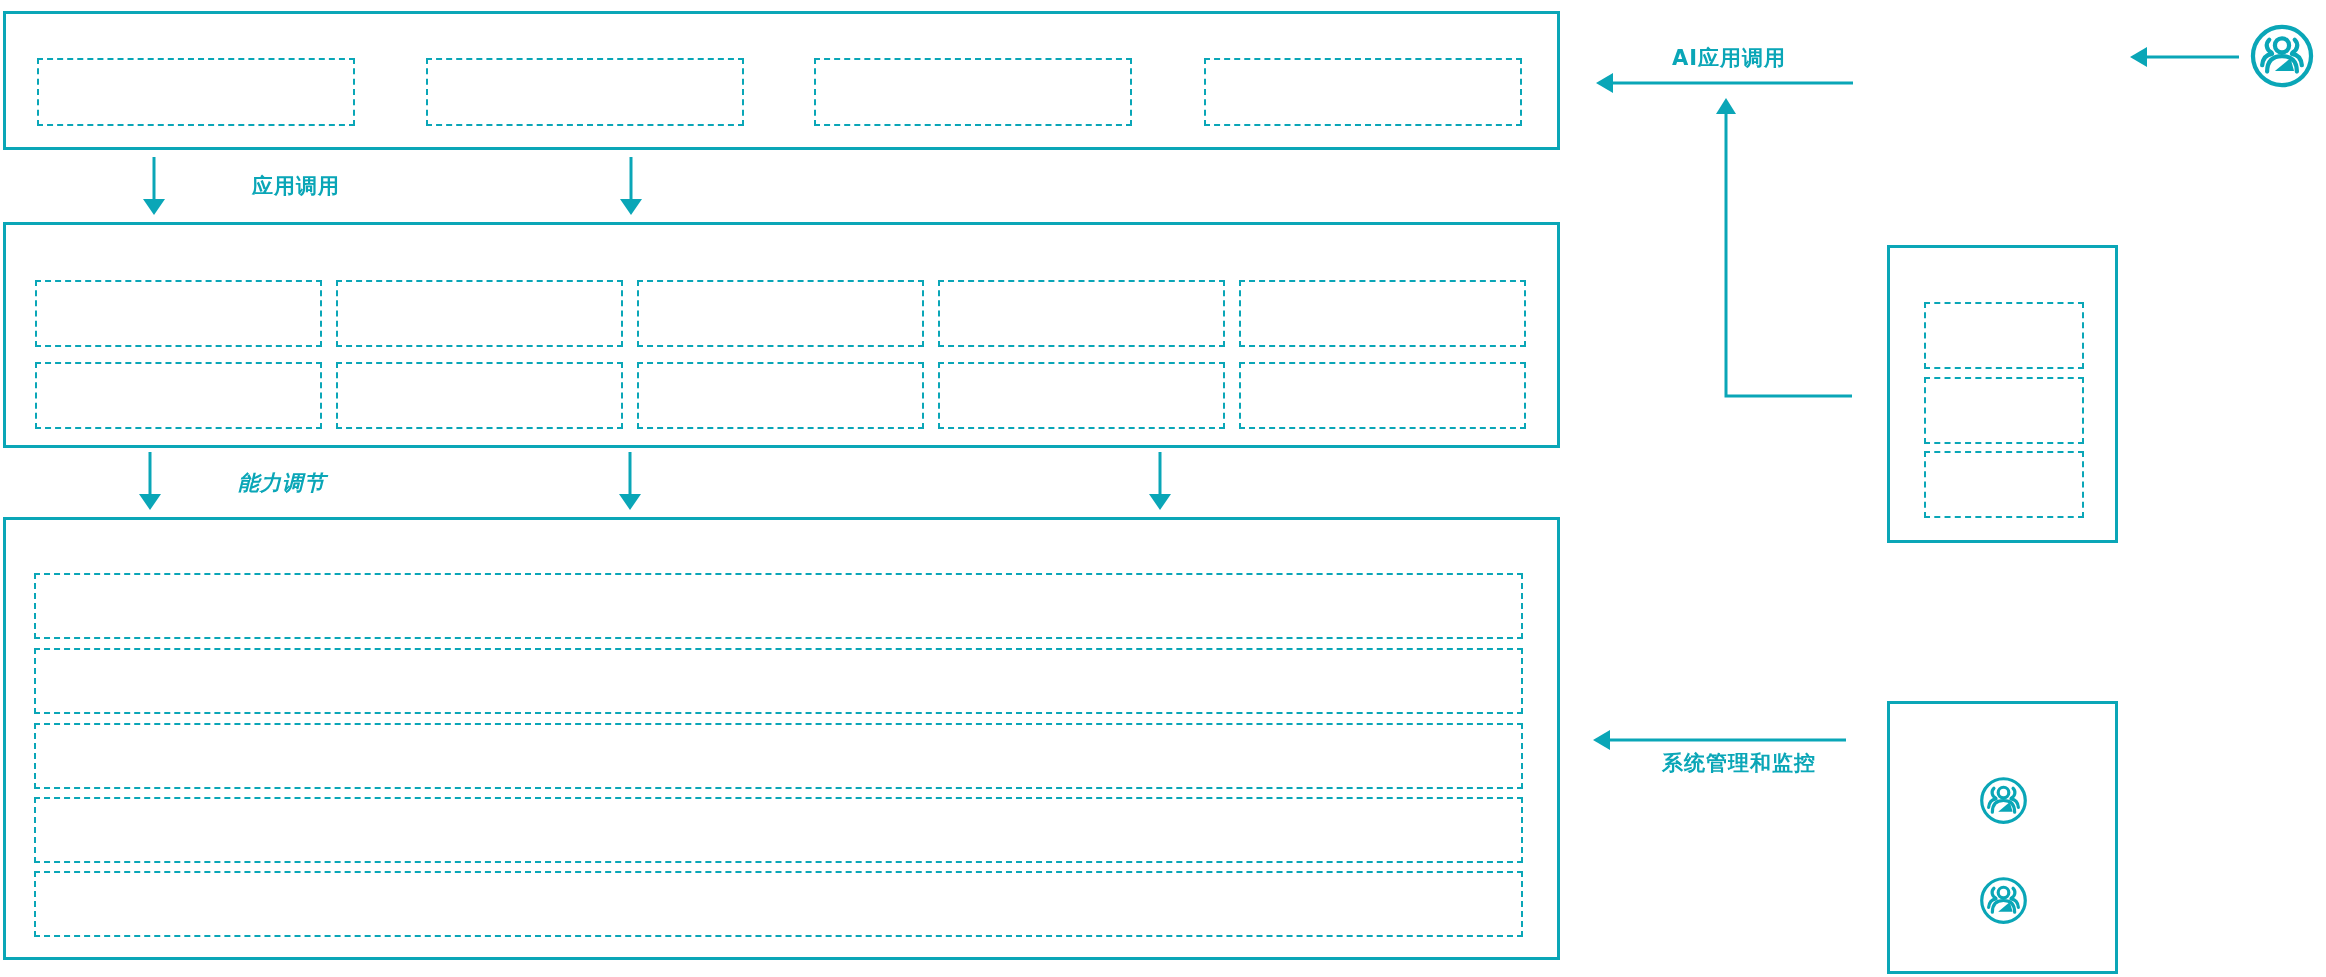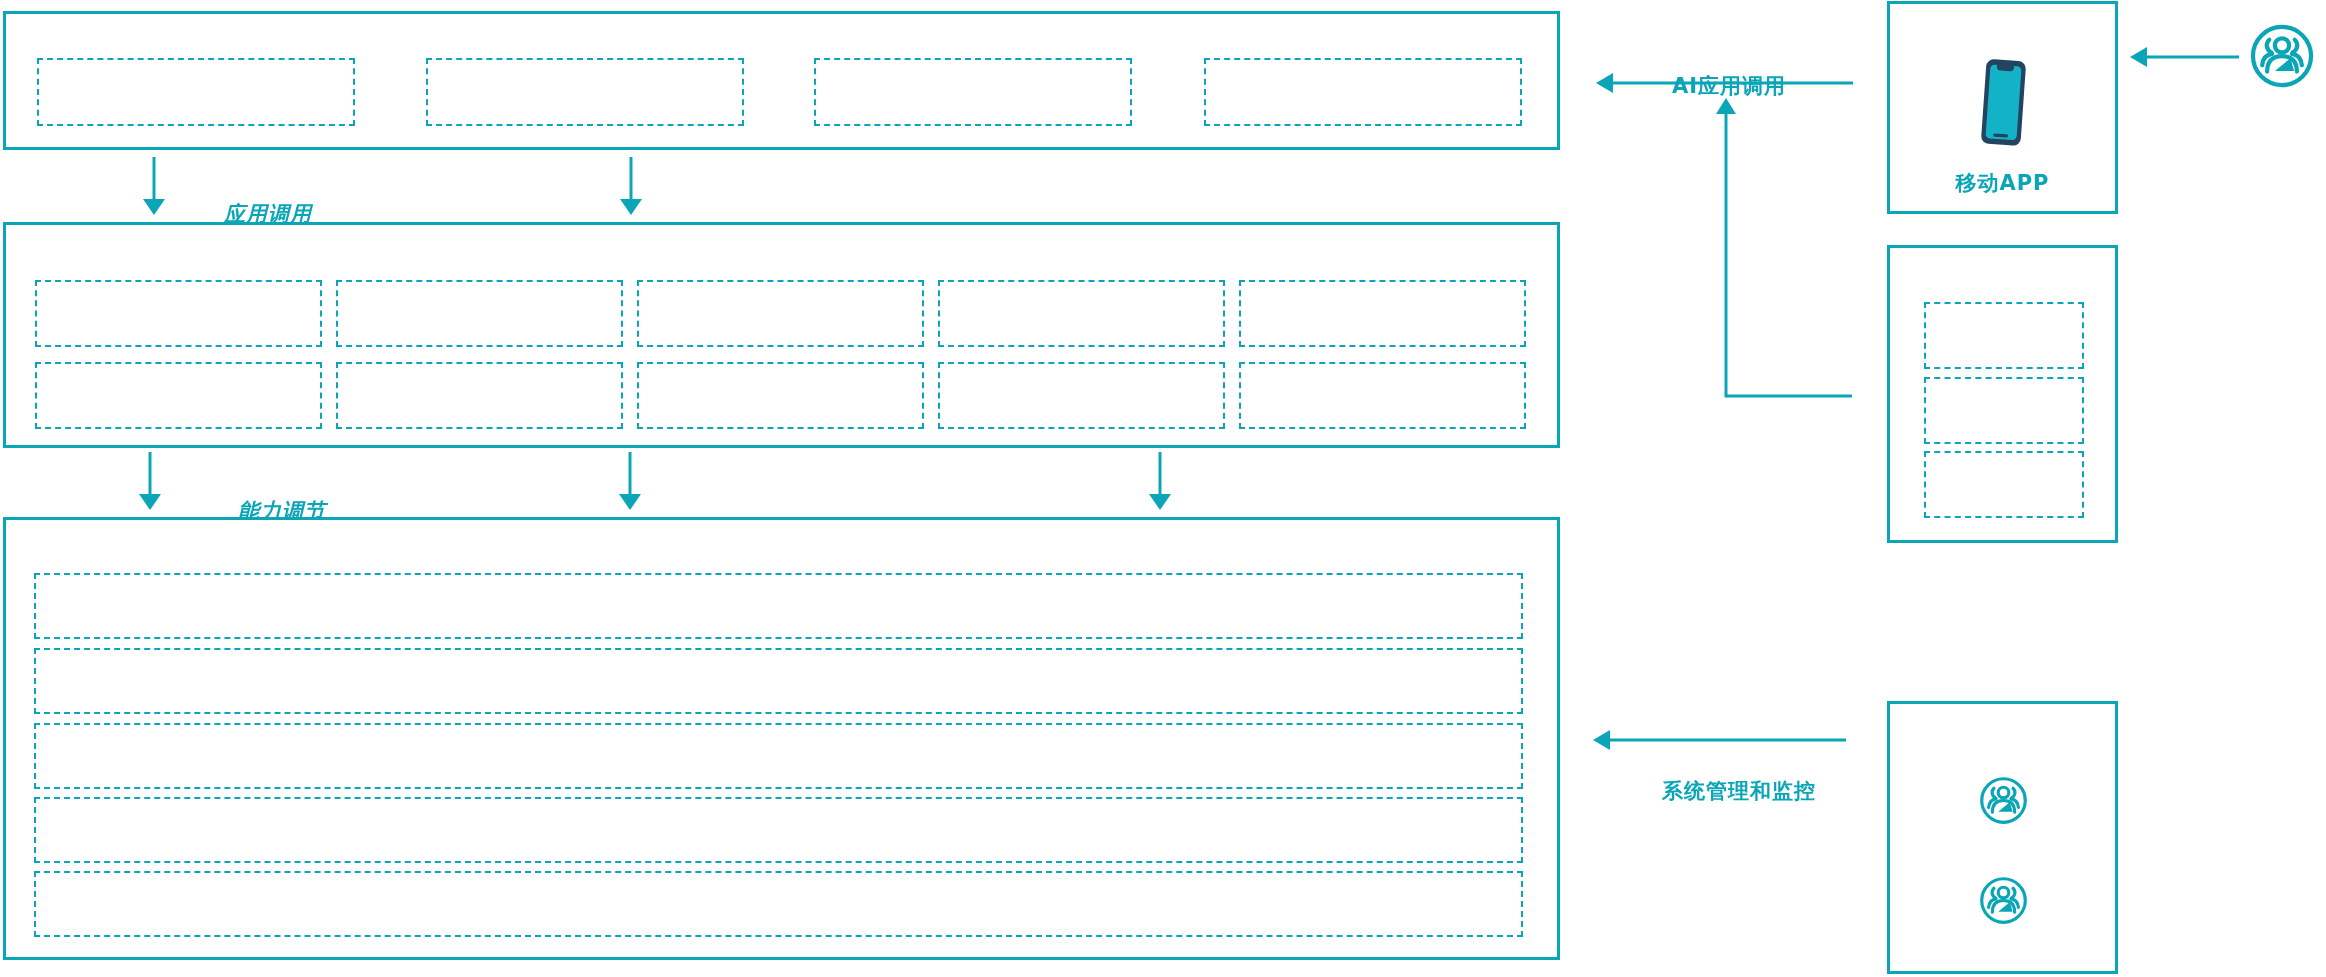--- a/index.html
+++ b/index.html
@@ -27,21 +27,20 @@
     border:2px dashed var(--accent);
     background:#ffffff;
   }
   .lbl{
     position:absolute;
     color:var(--accent);
     font-size:21px;
     font-weight:700;
     letter-spacing:1px;
     white-space:nowrap;
-    margin-top:28px;
   }
   .lbl.center{text-align:center;}
   .rbox{
     position:absolute;
     border:3px solid var(--accent);
     background:#ffffff;
   }
   svg.shape{position:absolute;display:block;color:var(--accent);}
   .mobile-label{
     position:absolute;
@@ -68,21 +67,21 @@
   </div>
 
   <svg class="shape" style="left:142px;top:157px;" width="24" height="60" viewBox="0 0 24 60">
     <line x1="12" y1="0" x2="12" y2="44" stroke="currentColor" stroke-width="3"></line>
     <polygon points="1,42 23,42 12,58" fill="currentColor"></polygon>
   </svg>
   <svg class="shape" style="left:619px;top:157px;" width="24" height="60" viewBox="0 0 24 60">
     <line x1="12" y1="0" x2="12" y2="44" stroke="currentColor" stroke-width="3"></line>
     <polygon points="1,42 23,42 12,58" fill="currentColor"></polygon>
   </svg>
-  <div class="lbl" style="left:224px;top:172px;font-style:italic;">应用调用</div>
+  <div class="lbl" style="left:252px;top:172px;">应用调用</div>
 
   <div class="band" style="left:3px;top:222px;width:1557px;height:226px;">
     <div class="dash" style="left:29px;top:55px;width:287px;height:67px;"></div>
     <div class="dash" style="left:330px;top:55px;width:287px;height:67px;"></div>
     <div class="dash" style="left:631px;top:55px;width:287px;height:67px;"></div>
     <div class="dash" style="left:932px;top:55px;width:287px;height:67px;"></div>
     <div class="dash" style="left:1233px;top:55px;width:287px;height:67px;"></div>
     <div class="dash" style="left:29px;top:137px;width:287px;height:67px;"></div>
     <div class="dash" style="left:330px;top:137px;width:287px;height:67px;"></div>
     <div class="dash" style="left:631px;top:137px;width:287px;height:67px;"></div>
@@ -105,31 +104,20 @@
   <div class="lbl" style="left:238px;top:469px;font-style:italic;">能力调节</div>
 
   <div class="band" style="left:3px;top:517px;width:1557px;height:443px;">
     <div class="dash" style="left:28px;top:53px;width:1489px;height:66px;"></div>
     <div class="dash" style="left:28px;top:128px;width:1489px;height:66px;"></div>
     <div class="dash" style="left:28px;top:203px;width:1489px;height:66px;"></div>
     <div class="dash" style="left:28px;top:277px;width:1489px;height:66px;"></div>
     <div class="dash" style="left:28px;top:351px;width:1489px;height:66px;"></div>
   </div>
 
-  <div class="rbox" style="left:1887px;top:1px;width:231px;height:213px;">
-    <svg class="shape" style="left:90px;top:54px;" width="48" height="90" viewBox="0 0 44 84">
-      <g transform="rotate(4 22 42)">
-        <rect class="phone-body" x="3" y="2" width="37" height="79" rx="7"></rect>
-        <rect class="phone-screen" x="7" y="7" width="29" height="69" rx="4"></rect>
-        <rect class="phone-body" x="13" y="5" width="16" height="7" rx="3.5"></rect>
-        <rect class="phone-body" x="14" y="71" width="14" height="3" rx="1.5"></rect>
-      </g>
-    </svg>
-    <div class="mobile-label" style="top:165px;">移动APP</div>
-  </div>
 
   <div class="rbox" style="left:1887px;top:245px;width:231px;height:298px;">
     <div class="dash" style="left:34px;top:54px;width:160px;height:67px;"></div>
     <div class="dash" style="left:34px;top:129px;width:160px;height:67px;"></div>
     <div class="dash" style="left:34px;top:203px;width:160px;height:67px;"></div>
   </div>
 
   <div class="rbox" style="left:1887px;top:701px;width:231px;height:273px;">
     <svg class="shape" style="left:88px;top:71px;" width="51" height="51" viewBox="0 0 48 48">
       <g stroke="currentColor" stroke-width="3" fill="none" stroke-linecap="round">

